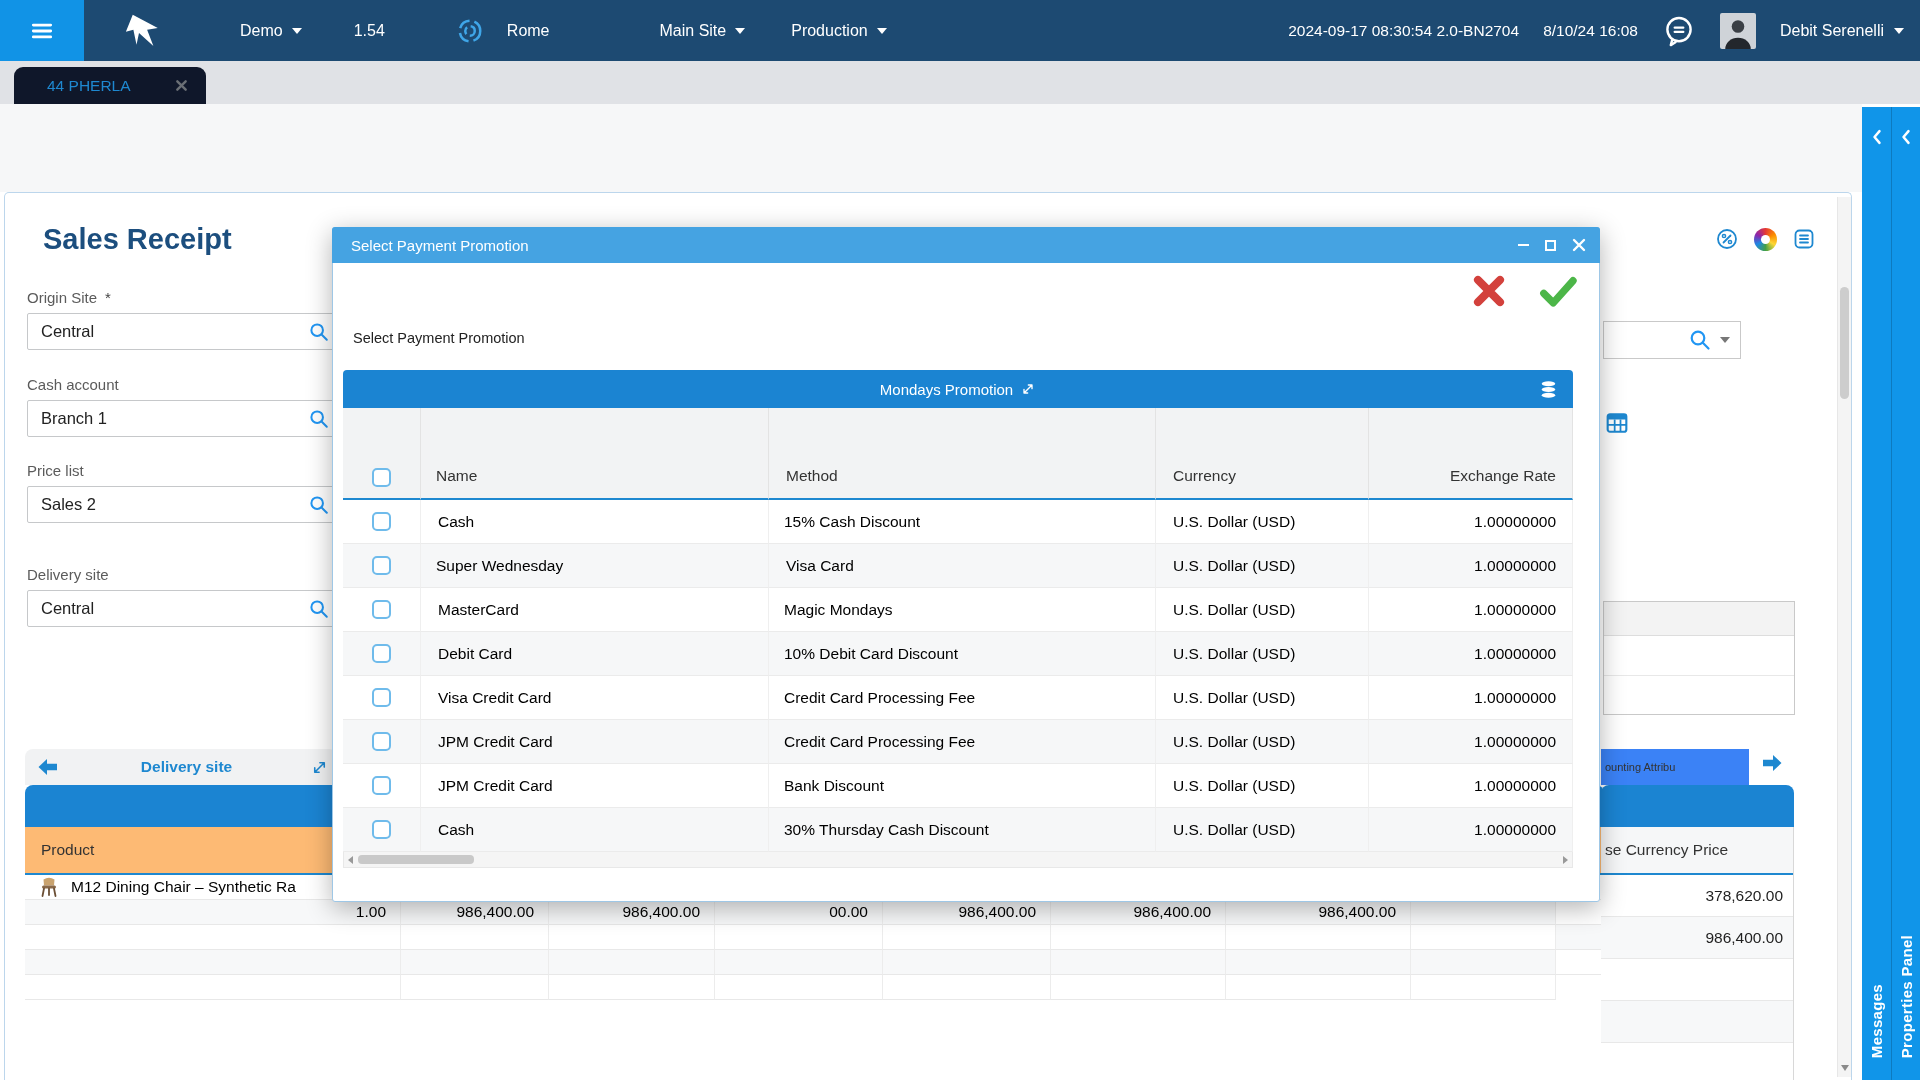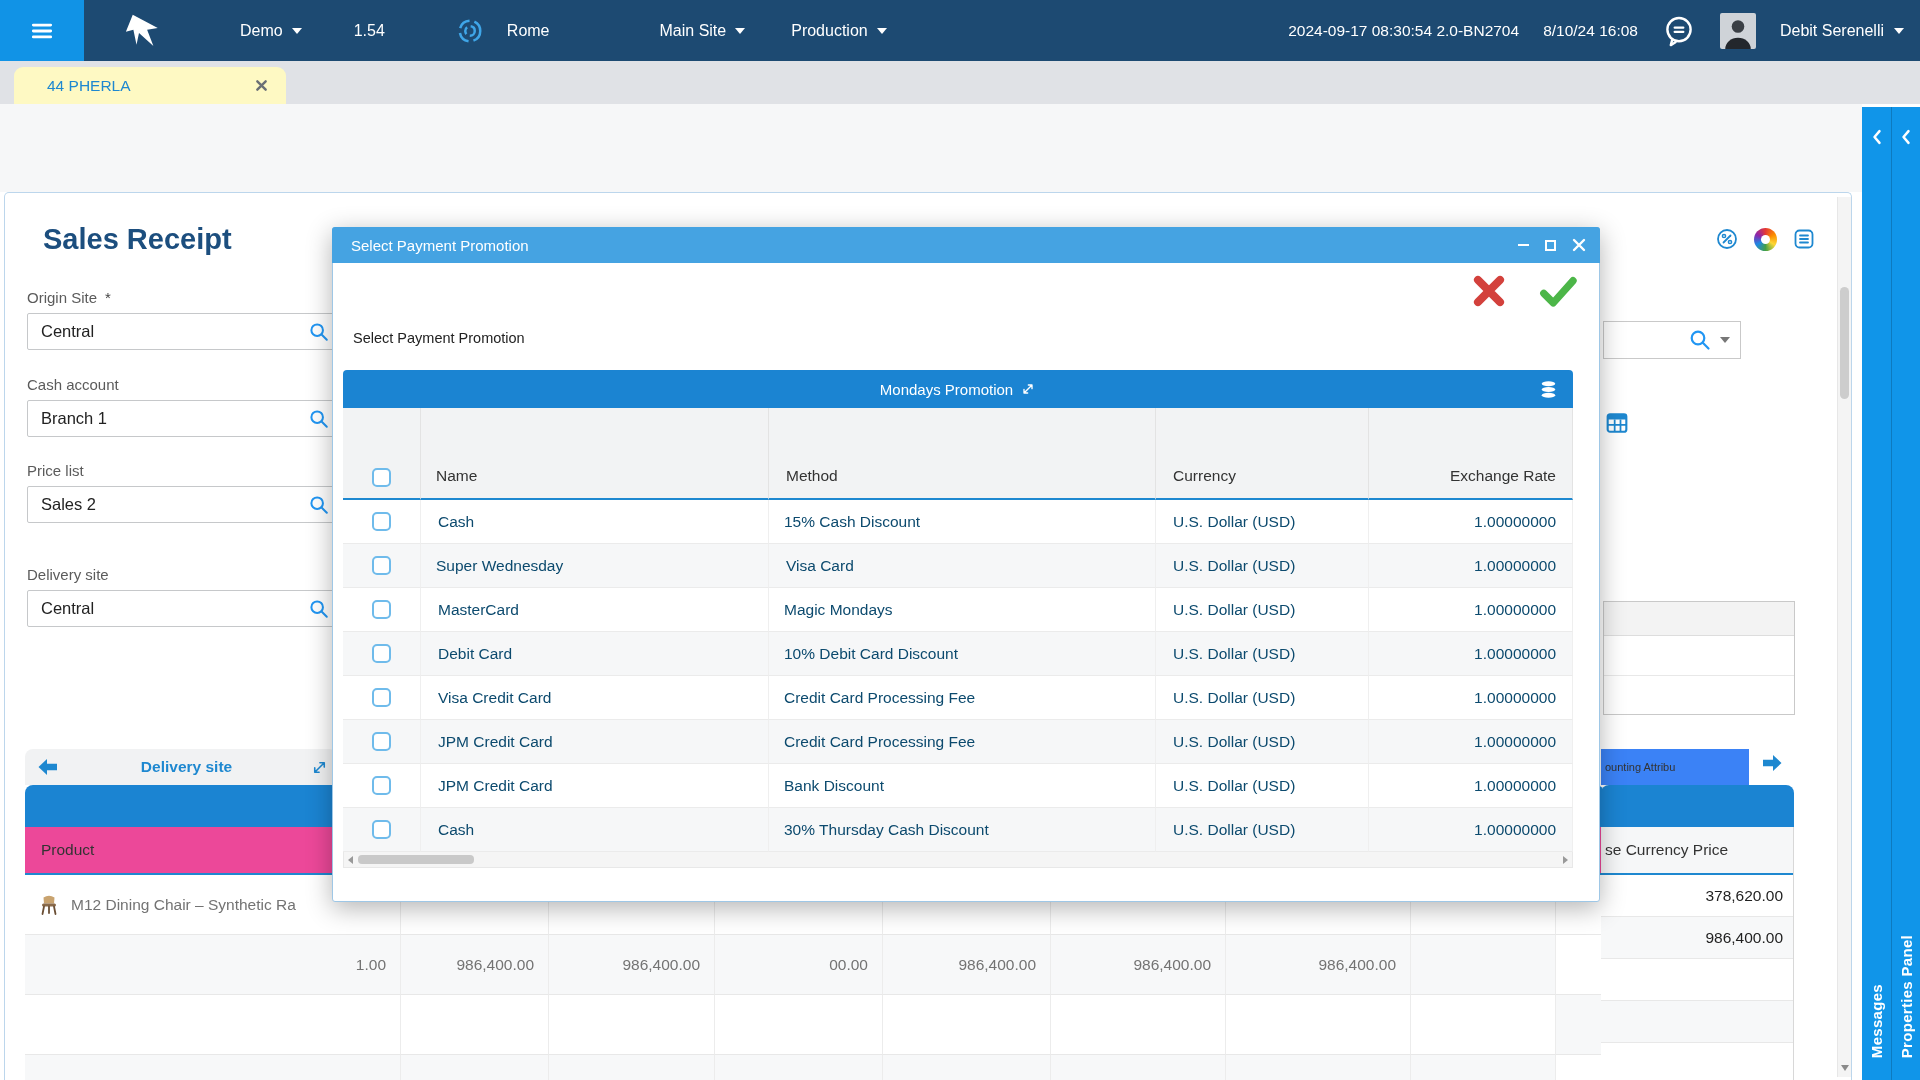--- a/index.html
+++ b/index.html
@@ -19,21 +19,21 @@
   .tb-mainsite { margin-left:110px; }
   .tb-env { margin-left:46px; }
   .tb-right { margin-left:auto; display:flex; align-items:center; gap:24px; padding-right:16px; }
   .tb-server, .tb-time { font-size:15.5px; white-space:nowrap; }
   .tb-chat { display:flex; cursor:pointer; }
   .tb-avatar { width:36px; height:36px; background:#cfd3d8; border-radius:2px; overflow:hidden; display:flex; align-items:flex-end; justify-content:center; cursor:pointer; }
   .tb-user { display:flex; align-items:center; gap:10px; cursor:pointer; }
 
   
   .tabbar { position:absolute; left:0; top:61px; width:1920px; height:43px; background:#E0E2E6; }
-  .tab { position:absolute; left:14px; top:6px; width:272px; height:37px; background:#fef9c3; border-radius:9px 9px 0 0; display:flex; align-items:center; padding:0 18px 0 33px; cursor:pointer; }
+  .tab { position:absolute; left:14px; top:6px; width:192px; height:37px; background:#0f172a; border-radius:9px 9px 0 0; display:flex; align-items:center; padding:0 18px 0 33px; cursor:pointer; }
   .tab-label { color:#1E88D0; font-size:15.5px; }
   .tab-close { margin-left:auto; display:flex; cursor:pointer; }
 
   
   .toolbar { position:absolute; left:0; top:104px; width:1862px; height:88px; background:#F6F7F8; }
   .tbtn { position:absolute; top:133px; width:34px; height:34px; display:flex; align-items:center; justify-content:center; cursor:pointer; }
   .tsep { position:absolute; top:126px; width:1px; height:46px; background:#DCDEE0; }
   .tool-label { position:absolute; top:140px; font-size:16px; color:#333; cursor:pointer; }
   .tcaret { position:absolute; top:147px; color:#555; cursor:pointer; }
 
@@ -66,22 +66,22 @@
   .gray-box .band { height:34px; background:#F3F3F3; border-bottom:1px solid #DDD; }
   .gray-box .rline { height:40px; border-bottom:1px solid #E8E8E8; }
 
   
   .items-nav { position:absolute; left:20px; top:556px; width:312px; height:36px; background:#F1F2F3; border-radius:8px 8px 0 0; display:flex; align-items:center; padding:0 8px; }
   .back-arrow { display:flex; cursor:pointer; }
   .items-tab-label { flex:1; text-align:center; color:#1E88D0; font-size:15.5px; font-weight:bold; cursor:pointer; }
   .expand-icon { display:flex; cursor:pointer; color:#1E88D0; }
   .items-titlebar { position:absolute; left:20px; top:592px; width:1579px; height:42px; background:#1B84D2; border-radius:8px 8px 0 0; }
   .items-grid { position:absolute; left:20px; top:634px; width:1579px; display:grid; grid-template-columns:376px 148px 166px 168px 168px 175px 185px 145px 48px; }
-  .g-head { height:48px; background:#ec4899; border-bottom:2px solid #1E88D0; border-right:1px solid #E6E6E6; display:flex; align-items:center; padding-left:16px; font-size:15.5px; color:#333; }
-  .g-cell { height:60px; border-bottom:1px solid #E8E8E8; border-right:1px solid #ECECEC; display:flex; align-items:center; font-size:15.5px; color:#737373; }
+  .g-head { height:48px; background:#fdba74; border-bottom:2px solid #1E88D0; border-right:1px solid #E6E6E6; display:flex; align-items:center; padding-left:16px; font-size:15.5px; color:#333; }
+  .g-cell { height:25px; border-bottom:1px solid #E8E8E8; border-right:1px solid #ECECEC; display:flex; align-items:center; font-size:15.5px; color:#000000; }
   .g-cell.num { justify-content:flex-end; padding-right:14px; }
   .g-cell.prod { padding-left:12px; gap:10px; }
   .rowA { background:#fff; } .rowB { background:#F7F8F9; }
 
   .acct-tab { position:absolute; left:1596px; top:556px; width:148px; height:36px; background:#3b82f6; display:flex; align-items:center; overflow:hidden; font-size:11px; color:#333; padding-left:4px; white-space:nowrap; cursor:pointer; }
   .fwd-arrow { position:absolute; left:1752px; top:558px; display:flex; cursor:pointer; }
   .acct-titlebar { position:absolute; left:1596px; top:592px; width:193px; height:42px; background:#1B84D2; border-radius:8px 8px 0 0; }
   .acct-grid { position:absolute; left:1596px; top:634px; width:193px; border-right:1px solid #D8D8D8; }
   .acct-head { height:48px; background:#F6F7F8; border-bottom:2px solid #1E88D0; display:flex; align-items:center; font-size:15.5px; color:#333; white-space:nowrap; overflow:hidden; padding-left:4px; }
   .acct-cell { height:42px; border-bottom:1px solid #E8E8E8; display:flex; align-items:center; justify-content:flex-end; padding-right:10px; font-size:15.5px; color:#1f1f1f; }
@@ -101,21 +101,21 @@
   .modal-actions { position:absolute; right:20px; top:44px; display:flex; gap:28px; align-items:center; }
   .modal-actions > div { cursor:pointer; display:flex; }
   .modal-label { position:absolute; left:20px; top:102px; font-size:14.5px; color:#222; }
 
   .mtable { position:absolute; left:10px; top:142px; width:1230px; }
   .mtable-bar { height:38px; background:#1B84D2; border-radius:4px 4px 0 0; display:flex; align-items:center; justify-content:center; position:relative; }
   .mtable-bar-title { color:#fff; font-size:15px; display:flex; align-items:center; gap:7px; cursor:pointer; }
   .db-icon { position:absolute; right:13px; top:8px; cursor:pointer; display:flex; }
   .mgrid { display:grid; grid-template-columns:78px 348px 387px 213px 204px; }
   .mhead-cell { height:92px; background:#F2F3F4; border-bottom:2px solid #1E88D0; border-right:1px solid #E3E3E3; display:flex; align-items:flex-end; padding-bottom:13px; font-size:15.5px; color:#333; }
-  .mcell { height:44px; border-bottom:1px solid #EBEBEB; border-right:1px solid #EFEFEF; display:flex; align-items:center; font-size:15.5px; color:#0c4a6e; }
+  .mcell { height:44px; border-bottom:1px solid #EBEBEB; border-right:1px solid #EFEFEF; display:flex; align-items:center; font-size:15.5px; color:#000000; }
   .cb-cell { justify-content:center; align-items:center; }
   .mhead-cell.cb-cell { align-items:flex-end; justify-content:center; }
   .checkbox { width:19px; height:19px; border:2px solid #6FBBEB; border-radius:5px; background:#fff; cursor:pointer; }
   .pad-l { padding-left:17px; }
   .num-r { justify-content:flex-end; padding-right:16px; }
   .malt { background:#F6F7F8; }
   .mtable-hscroll { height:16px; background:#F5F5F5; border:1px solid #E8E8E8; border-top:none; position:relative; }
   .hs-thumb { position:absolute; left:14px; top:3px; width:116px; height:9px; background:#C9C9C9; border-radius:4px; cursor:pointer; }
   .hs-left { position:absolute; left:4px; top:4px; width:0; height:0; border-top:4px solid transparent; border-bottom:4px solid transparent; border-right:5px solid #999; cursor:pointer; }
   .hs-right { position:absolute; right:4px; top:4px; width:0; height:0; border-top:4px solid transparent; border-bottom:4px solid transparent; border-left:5px solid #999; cursor:pointer; }

